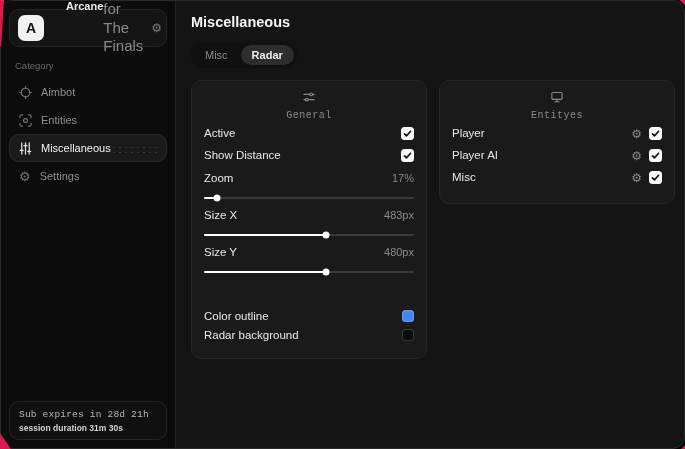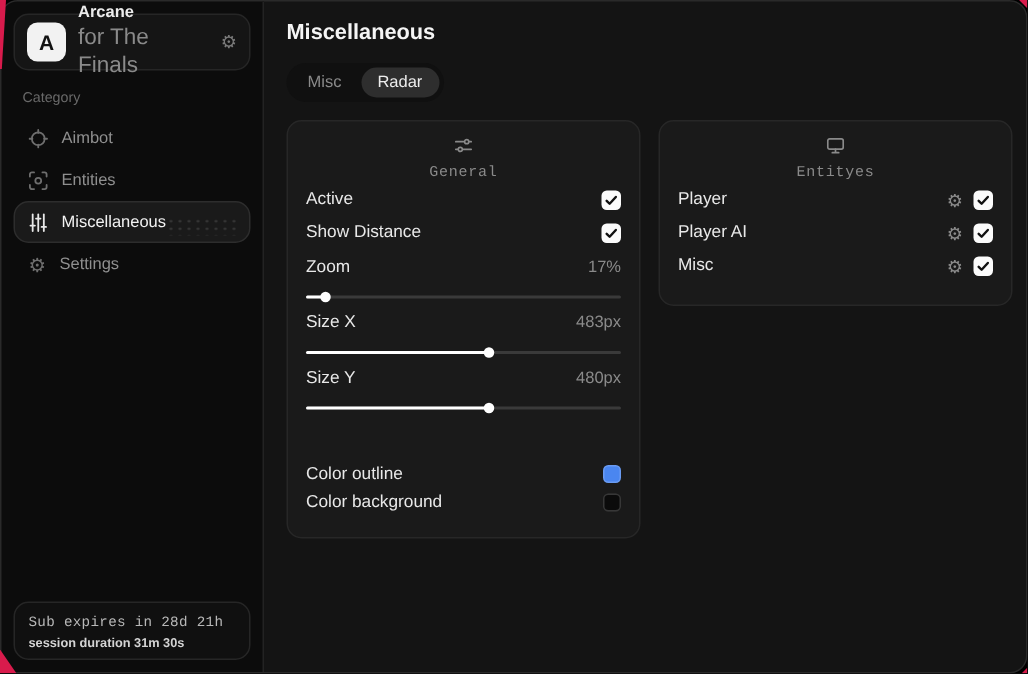--- a/index.html
+++ b/index.html
@@ -25,21 +25,21 @@
     display:flex;flex-direction:column;padding:8px;box-sizing:border-box;
   }
   .brand-card{
     display:flex;align-items:center;gap:8px;background:#151515;border:1px solid #262626;
     border-radius:10px;padding:5px 8px;height:38px;box-sizing:border-box;
   }
   .logo{
     width:26px;height:26px;background:#f2f2f2;border-radius:7px;color:#121212;
     font-weight:700;font-size:14px;display:flex;align-items:center;justify-content:center;flex:none;
   }
-  .brand-text{display:flex;flex-direction:column;line-height:1.25;}
+  .brand-text{display:flex;flex-direction:row;line-height:1.25;margin-left:14px;}
   .brand-name{font-size:11px;font-weight:700;color:#ececec;}
   .brand-sub{font-size:15px;color:#8a8a8a;}
   .brand-gear{margin-left:auto;color:#7a7a7a;font-size:12px;cursor:pointer;line-height:1;}
   .category{font-size:9.5px;color:#696969;margin:13px 6px 7px;}
   .nav{display:flex;flex-direction:column;}
   .nav-item{
     display:flex;align-items:center;gap:9px;height:28px;padding:0 9px;border-radius:10px;
     color:#8f8f8f;font-size:11px;border:1px solid transparent;position:relative;cursor:pointer;
     box-sizing:border-box;
   }
@@ -55,21 +55,21 @@
     border:1px solid #262626;background:#101010;border-radius:10px;padding:7px 9px 6px;
   }
   .footer-line1{font-family:"Liberation Mono",monospace;font-size:9.5px;color:#b8b8b8;letter-spacing:.2px;}
   .footer-line2{font-size:8.5px;color:#d4d4d4;font-weight:700;margin-top:3px;}
 
   
   .main{flex:1;padding:13px 15px;box-sizing:border-box;}
   .page-title{font-size:14.5px;font-weight:700;color:#f5f5f5;}
   .tabbar{display:inline-flex;margin-top:12px;background:#101010;border-radius:15px;padding:3px;gap:2px;}
   .tab{font-size:11px;color:#8a8a8a;padding:4px 11px;border-radius:12px;cursor:pointer;}
-  .tab.active{background:#2e2e2e;color:#ededed;font-weight:400;}
+  .tab.active{background:#2e2e2e;color:#ededed;font-weight:700;}
   .content{display:flex;gap:12px;margin-top:12px;align-items:flex-start;}
   .panel{
     width:236px;box-sizing:border-box;background:#1a1a1a;border:1px solid #272727;
     border-radius:10px;padding:9px 12px 10px;
   }
   .panel-header{
     display:flex;align-items:center;gap:7px;color:#8a8a8a;margin:1px 0 6px;
     font-family:"Liberation Mono",monospace;font-size:10px;letter-spacing:.5px;flex-direction:column;
   }
   .panel-header .picon{display:flex;color:#8a8a8a;}
@@ -242,21 +242,21 @@
             <div class="slider-thumb" style="left: 58%;"></div>
           </div>
         </div>
 
         <div class="row" style="height:19px;margin-top:28px;">
           <span class="row-label">Color outline</span>
           <span class="swatch" style="background: rgb(74, 134, 240);"></span>
         </div>
 
         <div class="row" style="height:19px;">
-          <span class="row-label">Color background</span>
+          <span class="row-label">Radar background</span>
           <span class="swatch" style="background: rgb(11, 11, 11);"></span>
         </div>
       </div>
 
       <div class="panel">
         <div class="panel-header">
           <span class="picon">
             <svg width="12" height="12" viewBox="0 0 14 14" fill="none" stroke="currentColor" stroke-width="1.3" stroke-linecap="round">
               <rect x="1" y="1.8" width="12" height="8" rx="1.5"></rect>
               <line x1="7" y1="9.8" x2="7" y2="12"></line>

